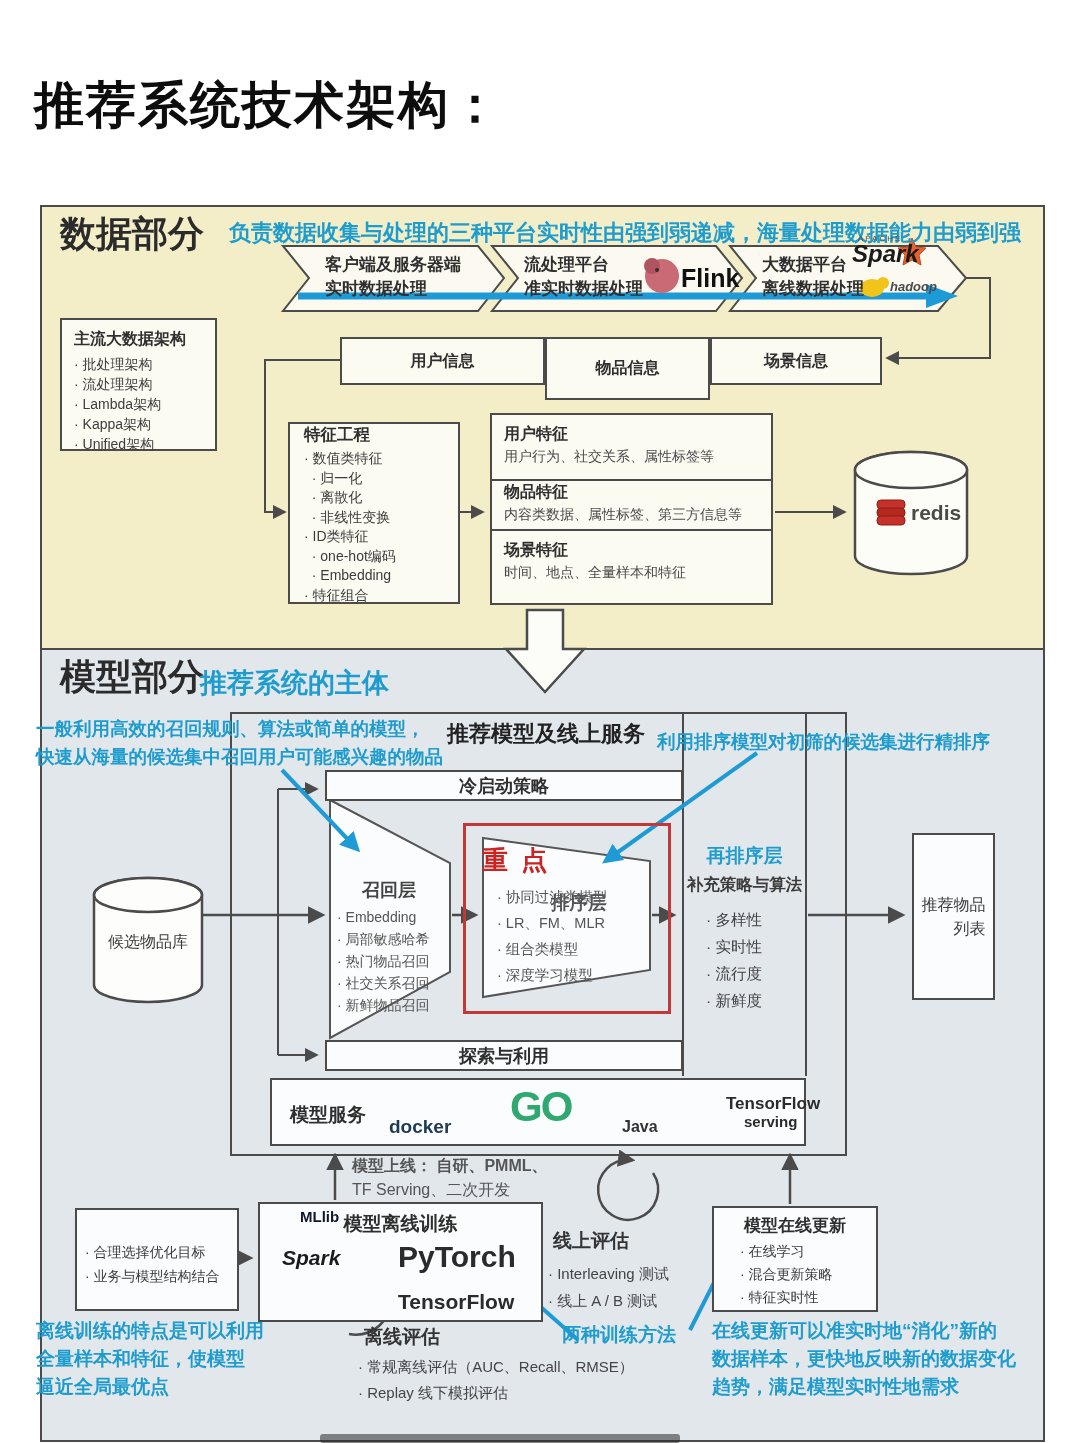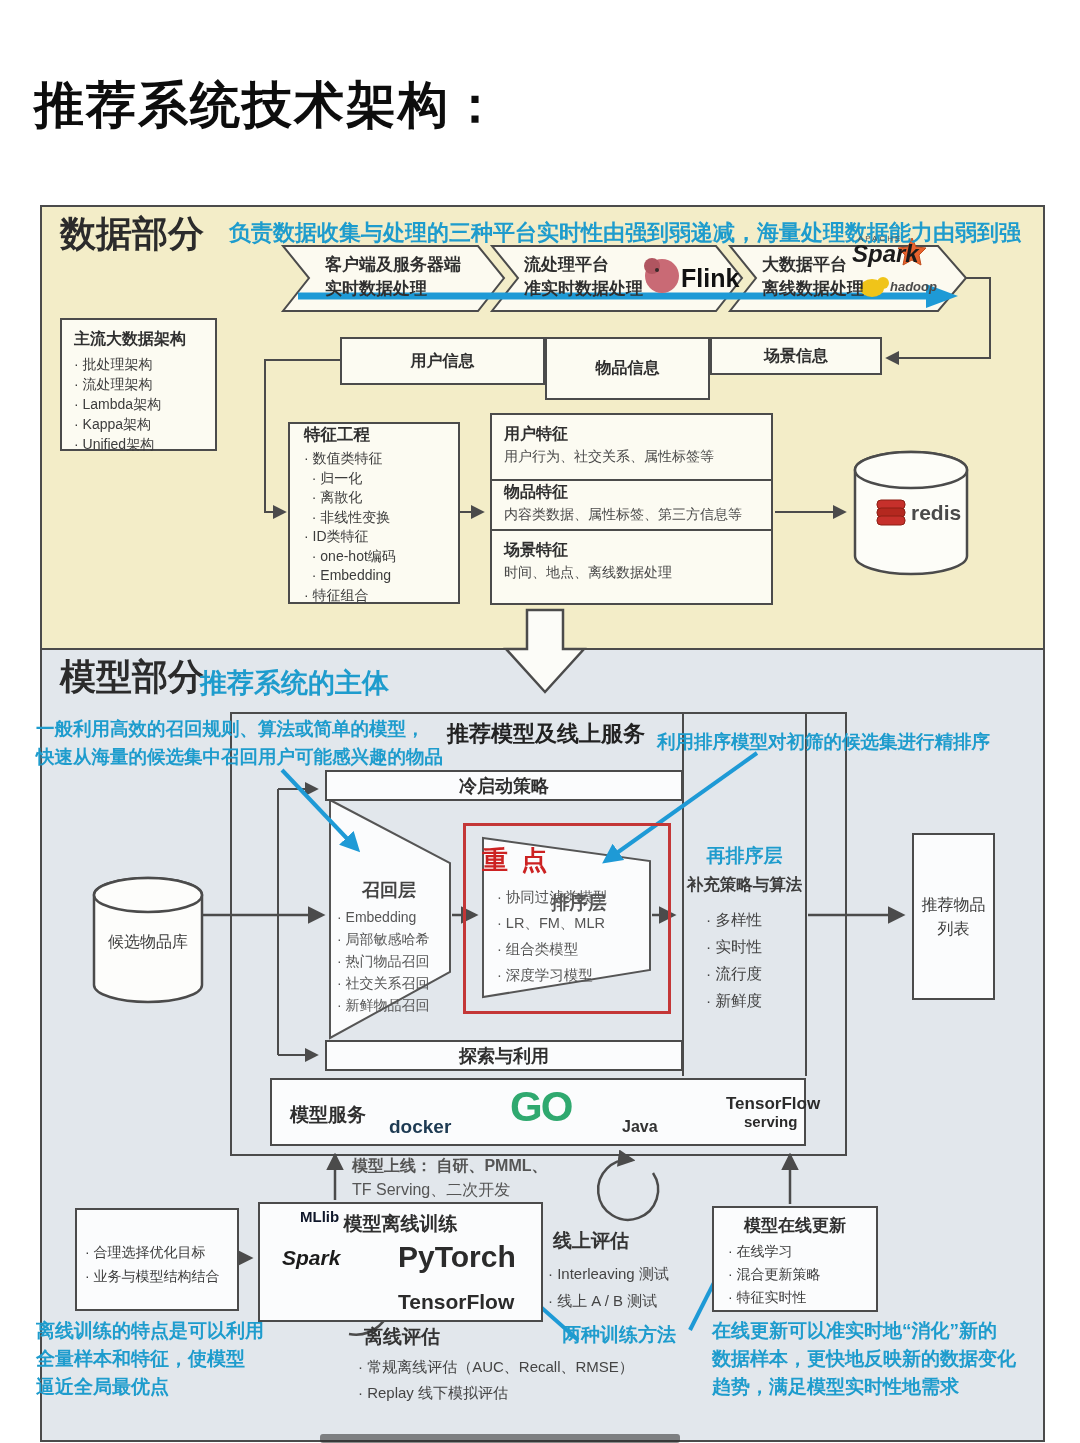--- a/index.html
+++ b/index.html
@@ -175,21 +175,21 @@
       <div>· 批处理架构</div>
       <div>· 流处理架构</div>
       <div>· Lambda架构</div>
       <div>· Kappa架构</div>
       <div>· Unified架构</div>
     </div>
   </div>
 
   <div class="wbox ctr" style="left:340px;top:337px;width:205px;height:48px;font-size:16px;font-weight:600;z-index:8;">用户信息</div>
   <div class="wbox ctr" style="left:545px;top:337px;width:165px;height:63px;font-size:16px;font-weight:600;z-index:8;">物品信息</div>
-  <div class="wbox ctr" style="left:710px;top:337px;width:172px;height:38px;font-size:16px;font-weight:600;z-index:8;">场景信息</div>
+  <div class="wbox ctr" style="left:710px;top:337px;width:172px;height:48px;font-size:16px;font-weight:600;z-index:8;">场景信息</div>
 
   <div class="wbox" style="left:288px;top:422px;width:172px;height:182px;z-index:8;padding:0 0 0 14px;">
     <div style="font-size:16.5px;font-weight:700;margin-bottom:3px;">特征工程</div>
     <div class="items" style="font-size:14px;line-height:19.5px;color:#3c3c3c;">
       <div>· 数值类特征</div>
       <div>&nbsp;&nbsp;· 归一化</div>
       <div>&nbsp;&nbsp;· 离散化</div>
       <div>&nbsp;&nbsp;· 非线性变换</div>
       <div>· ID类特征</div>
       <div>&nbsp;&nbsp;· one-hot编码</div>
@@ -202,21 +202,21 @@
     <div style="padding:9px 12px;height:46px;box-sizing:content-box;">
       <div style="font-size:16px;font-weight:700;">用户特征</div>
       <div style="font-size:14px;color:#4a4a4a;margin-top:3px;">用户行为、社交关系、属性标签等</div>
     </div>
     <div style="padding:1px 12px;height:46px;border-top:2px solid #4b4b4b;">
       <div style="font-size:16px;font-weight:700;">物品特征</div>
       <div style="font-size:14px;color:#4a4a4a;margin-top:3px;">内容类数据、属性标签、第三方信息等</div>
     </div>
     <div style="padding:9px 12px;height:46px;border-top:2px solid #4b4b4b;">
       <div style="font-size:16px;font-weight:700;">场景特征</div>
-      <div style="font-size:14px;color:#4a4a4a;margin-top:3px;">时间、地点、离线数据处理</div>
+      <div style="font-size:14px;color:#4a4a4a;margin-top:3px;">时间、地点、全量样本和特征</div>
     </div>
   </div>
 
   <div class="abs z10" style="left:911px;top:501px;font-size:21px;font-weight:700;color:#4a4a4a;">redis</div>
 
   <div class="abs z10" style="left:60px;top:653px;font-size:36px;font-weight:800;color:#2b2b2b;">模型部分</div>
   <div class="abs z10 blue" style="left:200px;top:665px;font-size:27px;">推荐系统的主体</div>
 
   <div class="abs z10 blue" style="left:36px;top:716px;font-size:18.5px;">一般利用高效的召回规则、算法或简单的模型，</div>
   <div class="abs z10 blue" style="left:36px;top:744px;font-size:18.5px;">快速从海量的候选集中召回用户可能感兴趣的物品</div>
@@ -251,21 +251,21 @@
 
   <div class="abs ctr z10 blue" style="left:683px;top:843px;width:123px;font-size:19px;">再排序层</div>
   <div class="abs ctr z10" style="left:683px;top:874px;width:123px;font-size:16.5px;font-weight:700;color:#3c3c3c;">补充策略与算法</div>
   <div class="abs z10 items" style="left:706px;top:906px;font-size:15.5px;line-height:27px;color:#444;">
     <div>· 多样性</div>
     <div>· 实时性</div>
     <div>· 流行度</div>
     <div>· 新鲜度</div>
   </div>
 
-  <div class="mbox ctr" style="left:912px;top:833px;width:83px;height:167px;z-index:8;">
+  <div class="mbox ctr" style="left:912px;top:833px;width:83px;height:167px;z-index:8;text-align:right;">
     <div style="font-size:16px;color:#3c3c3c;line-height:24px;">
       <div>推荐物品</div>
       <div>列表</div>
     </div>
   </div>
 
   <div class="mbox" style="left:270px;top:1078px;width:536px;height:68px;z-index:8;">
     <div class="abs" style="left:18px;top:22px;font-size:19px;font-weight:600;">模型服务</div>
   </div>
   <div class="abs z10" style="left:389px;top:1116px;font-size:19px;font-weight:800;color:#1d3a52;">docker</div>
@@ -293,21 +293,21 @@
   </div>
 
   <div class="abs z10" style="left:553px;top:1228px;font-size:19px;font-weight:600;color:#333;">线上评估</div>
   <div class="abs z10 items" style="left:548px;top:1260px;font-size:15px;line-height:27px;color:#444;">
     <div>· Interleaving 测试</div>
     <div>· 线上 A / B 测试</div>
   </div>
 
   <div class="mbox" style="left:712px;top:1206px;width:166px;height:106px;z-index:8;">
     <div class="ctr" style="width:100%;margin-top:6px;font-size:17px;font-weight:600;">模型在线更新</div>
-    <div class="items" style="font-size:14px;line-height:23px;padding-left:14px;margin-top:3px;color:#3c3c3c;">
+    <div class="items" style="font-size:14px;line-height:23px;padding-left:14px;margin-top:3px;color:#3c3c3c;margin-left:12px;">
       <div>· 在线学习</div>
       <div>· 混合更新策略</div>
       <div>· 特征实时性</div>
     </div>
   </div>
 
   <div class="abs z10" style="left:364px;top:1324px;font-size:19px;font-weight:600;color:#333;">离线评估</div>
   <div class="abs z10 items" style="left:358px;top:1354px;font-size:15px;line-height:26px;color:#444;">
     <div>· 常规离线评估（AUC、Recall、RMSE）</div>
     <div>· Replay 线下模拟评估</div>

